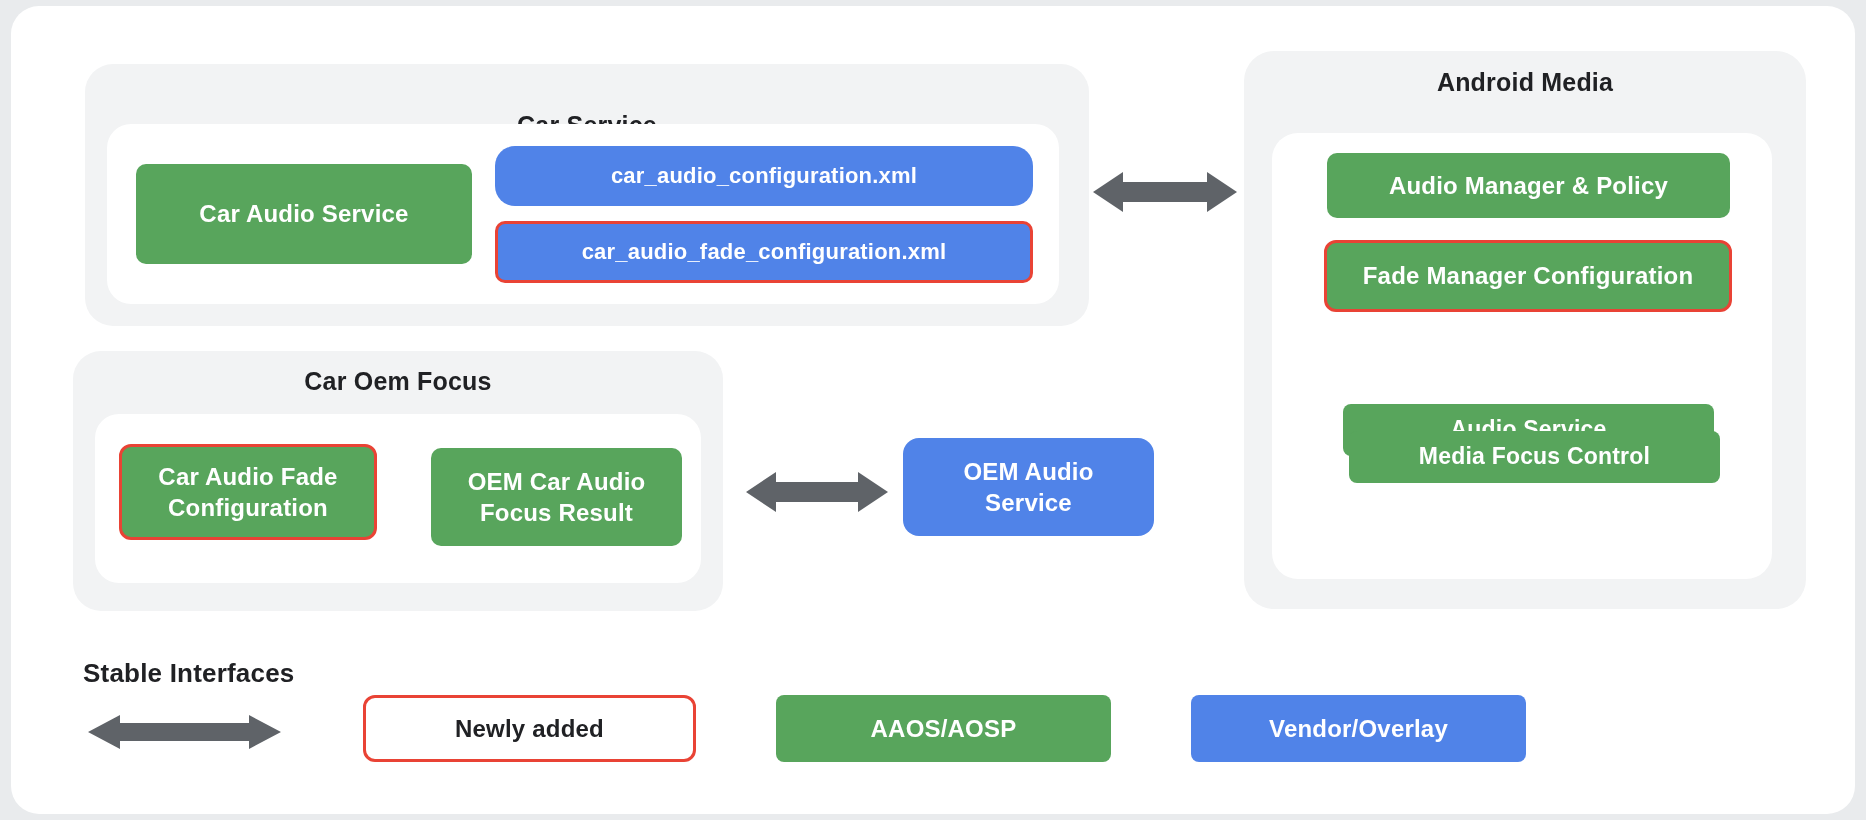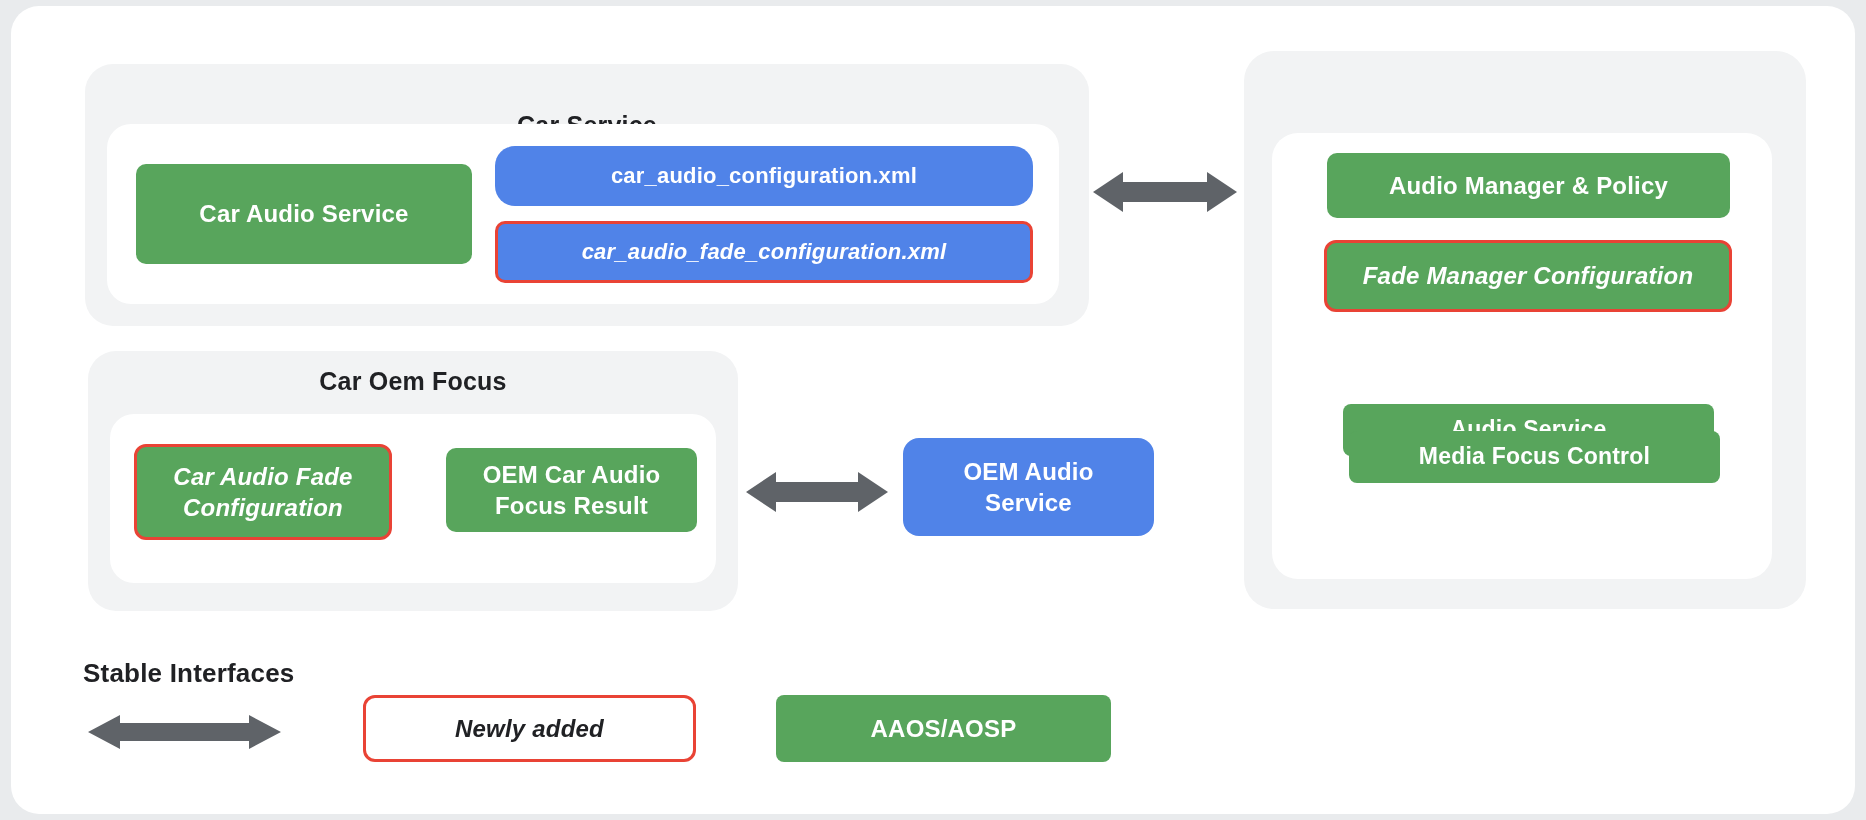--- a/index.html
+++ b/index.html
@@ -21,46 +21,46 @@
     letter-spacing:.2px;
   }
   .inner{position:absolute;background:var(--card-bg,#FFFFFF);}
   .box{
     position:absolute;display:flex;align-items:center;justify-content:center;
     color:#fff;font-weight:700;text-align:center;line-height:1.3;
     box-sizing:border-box;letter-spacing:.2px;
   }
   .green{background:var(--green,#58A55C);}
   .blue{background:var(--blue,#5083E8);}
-  .red-border{border:3px solid var(--red-border,#E94335);font-style:italic;}
+  .red-border{border:3px solid var(--red-border,#E94335);}
 
   
   .g-car-service{left:74px;top:58px;width:1004px;height:262px;}
   .g-car-service .group-title{top:12px;margin-top:35px;}
   .g-car-service .inner{left:22px;top:60px;width:952px;height:180px;border-radius:24px;}
   .b-cas{left:29px;top:40px;width:336px;height:100px;border-radius:10px;font-size:24px;}
   .b-cfg1{left:388px;top:22px;width:538px;height:60px;border-radius:20px;font-size:22px;}
   .b-cfg2{left:388px;top:97px;width:538px;height:62px;border-radius:10px;font-size:22px;}
 
   
   .g-android-media{left:1233px;top:45px;width:562px;height:558px;border-radius:30px;}
   .g-android-media .group-title{top:17px;}
   .g-android-media .inner{left:28px;top:82px;width:500px;height:446px;border-radius:26px;}
   .b-amp{left:55px;top:20px;width:403px;height:65px;border-radius:10px;font-size:24px;}
   .b-fmc{left:52px;top:107px;width:408px;height:72px;border-radius:12px;font-size:24px;}
   .b-as {left:71px;top:232px;width:371px;height:52px;border-radius:8px;font-size:23px;margin-top:39px;}
   .b-mfc{left:77px;top:298px;width:371px;height:52px;border-radius:8px;font-size:23px;}
   .b-pam{left:71px;top:366px;width:371px;height:54px;border-radius:8px;font-size:23px;}
 
   
-  .g-car-oem{left:77px;top:345px;width:650px;height:260px;}
+  .g-car-oem{left:62px;top:345px;width:650px;height:260px;}
   .g-car-oem .group-title{top:16px;}
   .g-car-oem .inner{left:22px;top:63px;width:606px;height:169px;border-radius:24px;}
   .b-cafc{left:24px;top:30px;width:258px;height:96px;border-radius:12px;font-size:24px;padding:0 14px;}
-  .b-ocafr{left:336px;top:34px;width:251px;height:84px;border-radius:10px;font-size:24px;padding:0 18px;}
+  .b-ocafr{left:336px;top:34px;width:251px;height:98px;border-radius:10px;font-size:24px;padding:0 18px;}
 
   
   .b-oem-audio{left:892px;top:432px;width:251px;height:98px;border-radius:16px;font-size:24px;padding:15px 24px;}
 
   
   .arrow{position:absolute;color:var(--arrow-gray,#5F6368);}
   .arrow-1{left:1082px;top:165px;width:144px;height:42px;}
   .arrow-2{left:735px;top:465px;width:142px;height:42px;}
   .arrow-3{left:77px;top:707px;width:193px;height:38px;}
 
@@ -87,20 +87,21 @@
         <div class="box blue b-cfg1">car_audio_configuration.xml</div>
         <div class="box blue red-border b-cfg2">car_audio_fade_configuration.xml</div>
       </div>
     </section>
 
     <svg class="arrow arrow-1" viewBox="0 0 144 42">
       <polygon fill="currentColor" points="0,21 30,1 30,11 114,11 114,1 144,21 114,41 114,31 30,31 30,41"></polygon>
     </svg>
 
     <section class="group g-android-media">
+      <div class="group-title">Android Media</div>
       <div class="inner">
         <div class="box green b-amp">Audio Manager &amp; Policy</div>
         <div class="box green red-border b-fmc">Fade Manager Configuration</div>
         <div class="box green b-as">Audio Service</div>
         <div class="box green b-mfc">Media Focus Control</div>
       </div>
     </section>
 
     <section class="group g-car-oem">
       <div class="group-title">Car Oem Focus</div>
@@ -115,15 +116,16 @@
     </svg>
 
     <div class="box blue b-oem-audio">OEM Audio Service</div>
 
     <div class="legend-label">Stable Interfaces</div>
     <svg class="arrow arrow-3" viewBox="0 0 193 38">
       <polygon fill="currentColor" points="0,19 32,2 32,10 161,10 161,2 193,19 161,36 161,28 32,28 32,36"></polygon>
     </svg>
     <div class="box red-border lg-newly">Newly added</div>
     <div class="box green lg-green">AAOS/AOSP</div>
+    <div class="box blue lg-blue">Vendor/Overlay</div>
 
   </div>
 </div>
 
 </body></html>

